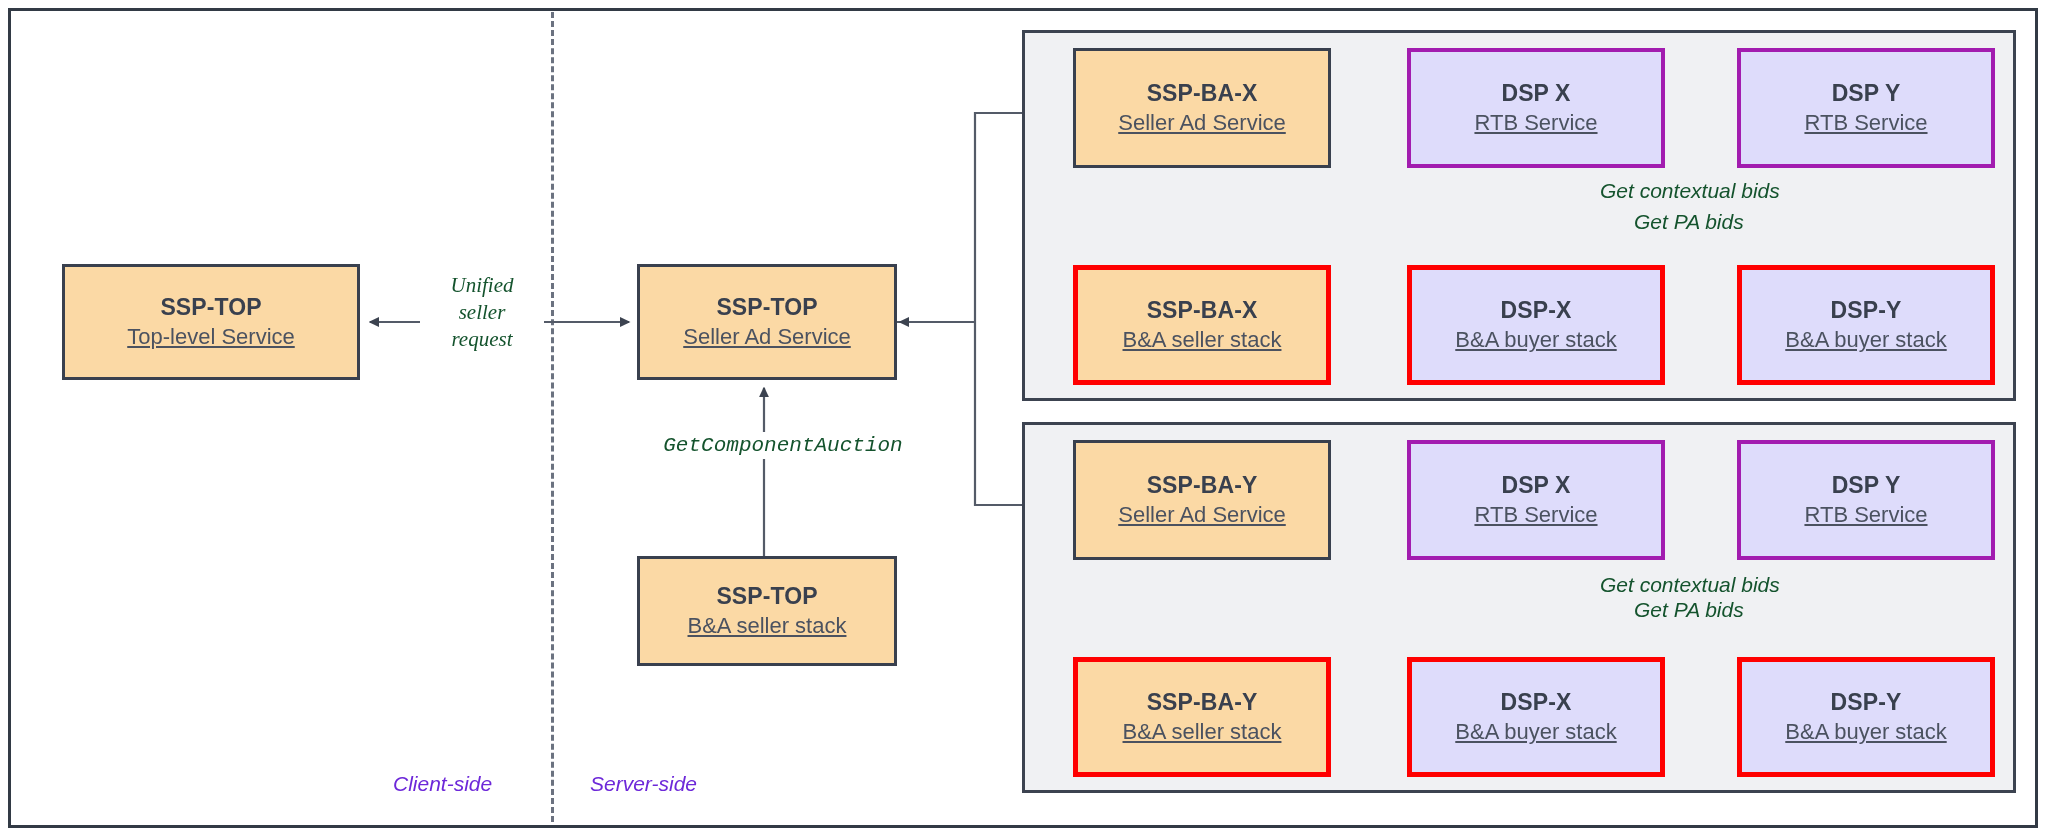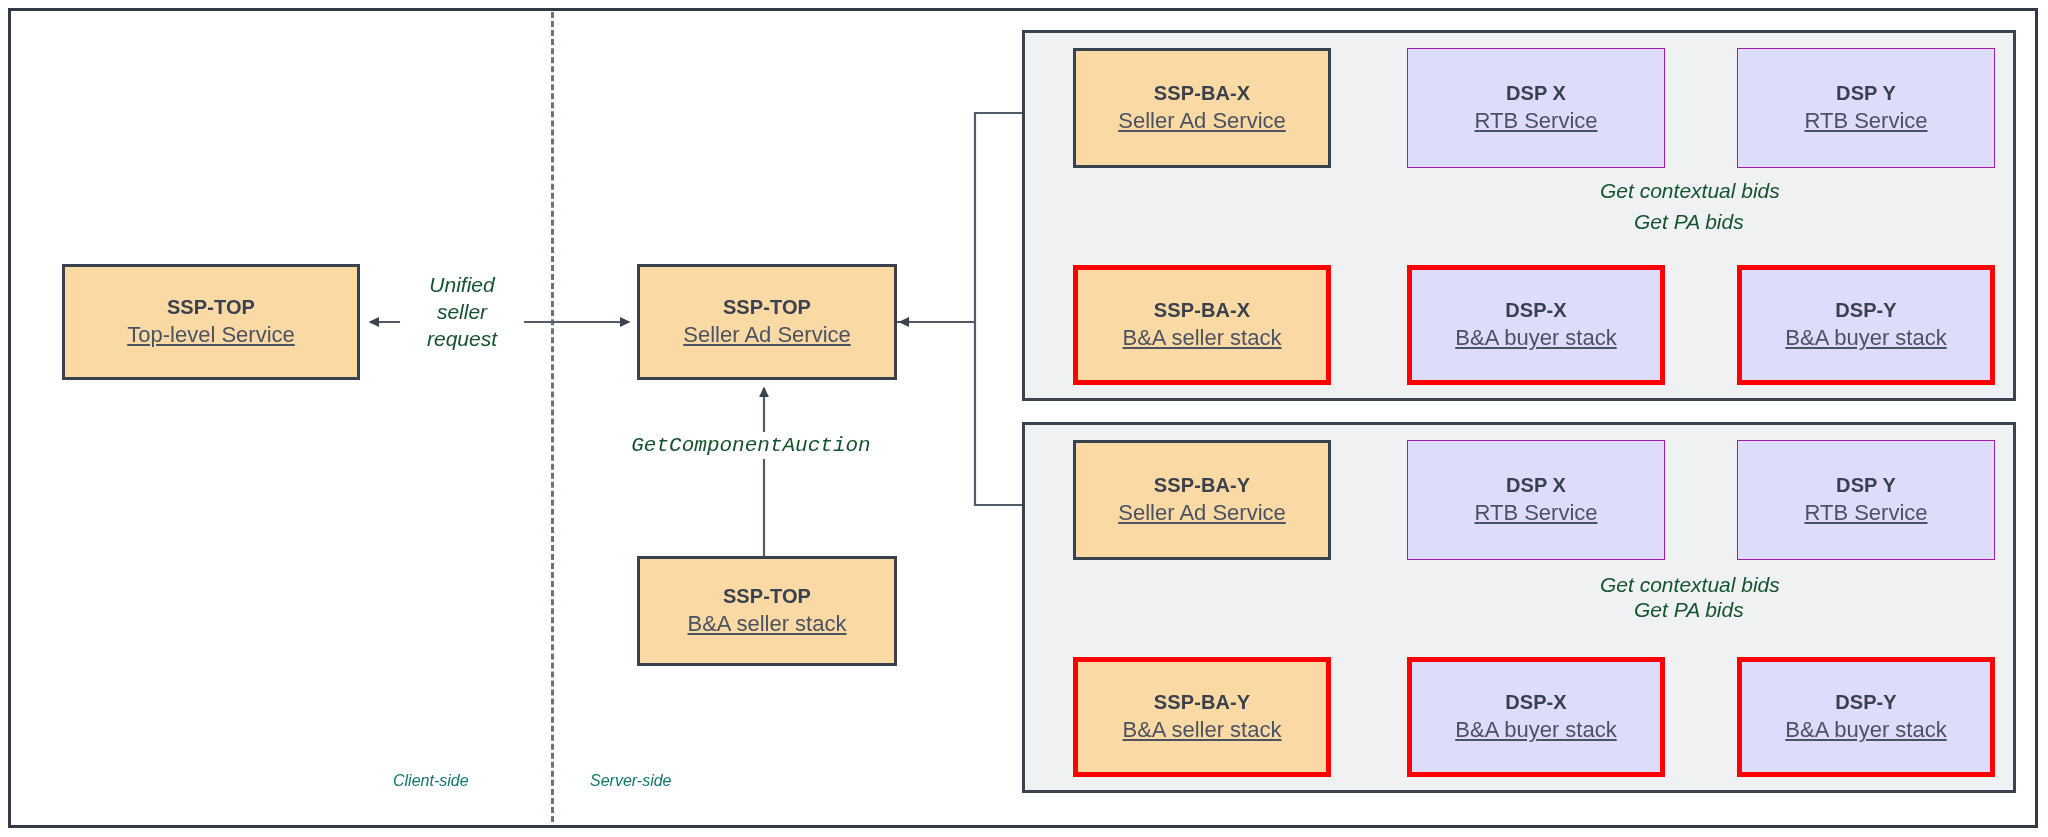--- a/index.html
+++ b/index.html
@@ -40,38 +40,38 @@
     display: flex;
     flex-direction: column;
     align-items: center;
     justify-content: center;
     text-align: center;
     line-height: 1.18;
     color: #3a4150;
   }
   .node .title {
     font-weight: bold;
-    font-size: 20px;
+    font-size: 23px;
     color: #39404e;
     letter-spacing: .1px;
   }
   .node .subtitle {
     font-size: 22px;
     font-weight: normal;
     color: #4b5260;
     margin-top: 3px;
     text-decoration: underline;
   }
   .node.orange {
     background: #fbd9a5;
     border: 3px solid #39404e;
   }
   .node.purple {
     background: #dedcfb;
-    border: 1px solid #a21caf;
+    border: 4px solid #a21caf;
   }
   .node.redborder {
     border: 5px solid #ff0000;
   }
   
   .panel {
     position: absolute;
     box-sizing: border-box;
     background: #f0f1f3;
     border: 3px solid #3c4350;
@@ -91,22 +91,22 @@
   .edge-label.on-panel { background: #f0f1f3; }
   .edge-label.mono {
     font-family: "Liberation Mono", monospace;
     font-style: italic;
     font-size: 21px;
     line-height: 1.3;
   }
   .side-label {
     position: absolute;
     font-style: italic;
-    font-size: 16px;
-    color: #0f766e;
+    font-size: 21px;
+    color: #6d28d9;
     white-space: nowrap;
   }
   svg.wires {
     position: absolute;
     left: 0;
     top: 0;
     width: 2048px;
     height: 837px;
     pointer-events: none;
     overflow: visible;
@@ -158,32 +158,32 @@
       <path d="M1243,667 L1243,628 Q1243,621 1250,621 L1857,621 Q1864,621 1864,628 L1864,667" marker-start="url(#ah-start)" marker-end="url(#ah)"></path>
       <path d="M1533,621 L1533,667" marker-end="url(#ah)"></path>
     </g>
   </svg>
 
   <div class="node orange" style="left:62px; top:264px; width:298px; height:116px;">
     <span class="title">SSP-TOP</span>
     <span class="subtitle">Top-level Service</span>
   </div>
 
-  <div class="edge-label" style="left:400px; top:272px; width:120px;">
+  <div class="edge-label" style="left:420px; top:272px; width:120px;font-family:Liberation Serif, serif;">
     <div>Unified</div>
     <div>seller</div>
     <div>request</div>
   </div>
 
   <div class="node orange" style="left:637px; top:264px; width:260px; height:116px;">
     <span class="title">SSP-TOP</span>
     <span class="subtitle">Seller Ad Service</span>
   </div>
 
-  <div class="edge-label mono" style="left:594px; top:432px; width:310px;">
+  <div class="edge-label mono" style="left:626px; top:432px; width:310px;">
     <div>GetComponentAuction</div>
   </div>
 
   <div class="node orange" style="left:637px; top:556px; width:260px; height:110px;">
     <span class="title">SSP-TOP</span>
     <span class="subtitle">B&amp;A seller stack</span>
   </div>
 
   <div class="panel" style="left:1022px; top:30px; width:994px; height:371px;"></div>
 

